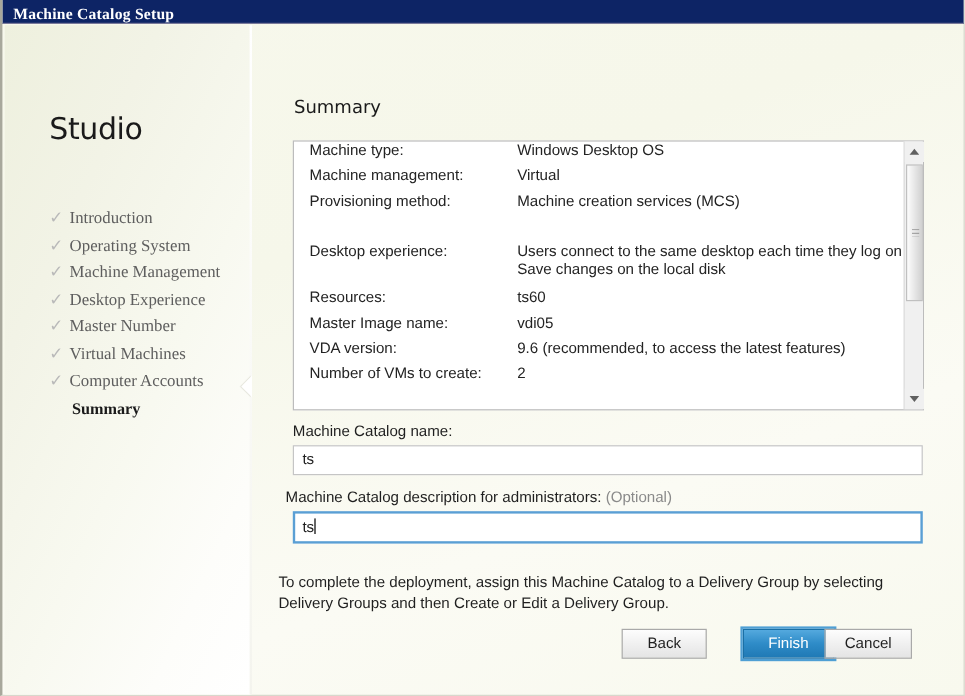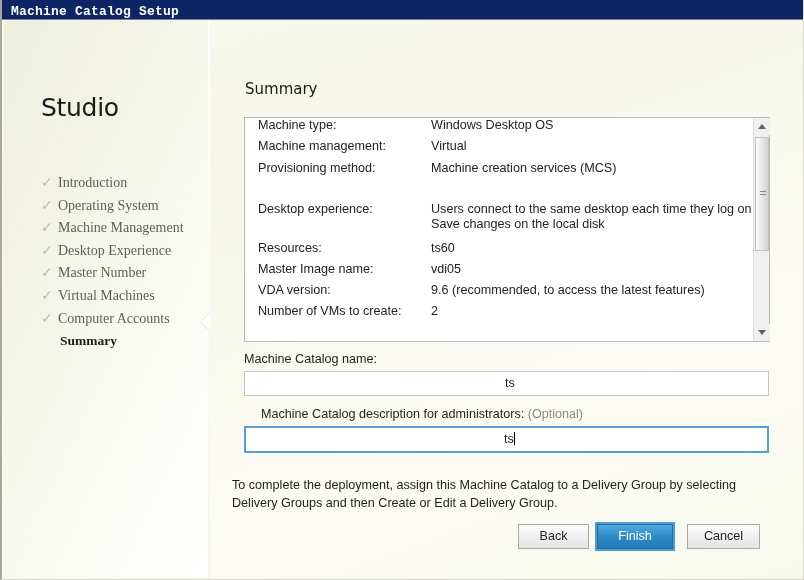--- a/index.html
+++ b/index.html
@@ -27,21 +27,21 @@
     position: absolute;
     left: 0; top: 0;
     width: 804px; height: 20px;
     background: #0d2465;
     border-bottom: 1px solid #7a7a9a;
   }
   #titlebar .title-text {
     position: absolute;
     left: 9px; top: 4px;
     color: #ffffff;
-    font-family: Liberation Mono, monospace;
+    font-family: Liberation Serif, serif;
     font-weight: bold;
     font-size: 13px;
     letter-spacing: 0.2px;
     white-space: nowrap;
   }
 
   
   #sidebar {
     position: absolute;
     left: 2px; top: 21px;
@@ -202,21 +202,20 @@
     position: absolute;
     left: 34px;
     width: 525px; height: 25px;
     background: #ffffff;
     border: 1px solid #c5c5c5;
     font-size: 12.6px;
     color: #1f1f1f;
     padding: 0 0 0 7px;
     line-height: 23px;
     font-family: "Liberation Sans", sans-serif;
-    text-align: center;
   }
   .text-input.focused {
     border: 2px solid #5a9fd4;
     height: 27px;
     padding-left: 6px;
     line-height: 23px;
     box-shadow: inset 0 0 0 1px #ffffff;
   }
   .caret {
     display: inline-block;
@@ -244,21 +243,21 @@
     font-family: "Liberation Sans", sans-serif;
     color: #1f1f1f;
     background: linear-gradient(to bottom, #fdfdfd, #f0f0f0 50%, #e4e4e4);
     border: 1px solid #a9a9a9;
     text-align: center;
     line-height: 23px;
     cursor: default;
   }
   #btn-back { left: 308px; width: 71px; }
   #btn-finish {
-    left: 387px; width: 76px;
+    left: 409px; width: 76px;
     color: #ffffff;
     background: linear-gradient(to bottom, #54a9de, #2f8cc8 48%, #1f79b5);
     border: 1px solid #1a6fa5;
     outline: 2px solid #4f9fd4;
     outline-offset: 0px;
   }
   #btn-cancel { left: 477px; width: 73px; }
 </style>
 </head>
 <body>
@@ -364,21 +363,21 @@
           <span class="arr"></span>
         </div>
       </div>
     </div>
 
     <div class="field-label" style="left:34px; top:331px;">Machine Catalog name:</div>
     <div class="text-input" style="top:350px;">
       <span>ts</span>
     </div>
 
-    <div class="field-label" style="left:51px; top:386px;">
+    <div class="field-label" style="left:28px; top:386px;">
       <span>Machine Catalog description for administrators:</span>
       <span class="optional">(Optional)</span>
     </div>
     <div class="text-input focused" style="top:405px;">
       <span>ts</span><span class="caret"></span>
     </div>
 
     <div id="hint-text">To complete the deployment, assign this Machine Catalog to a Delivery Group by selecting Delivery Groups and then Create or Edit a Delivery Group.</div>
 
     <div class="btn" id="btn-back">Back</div>

